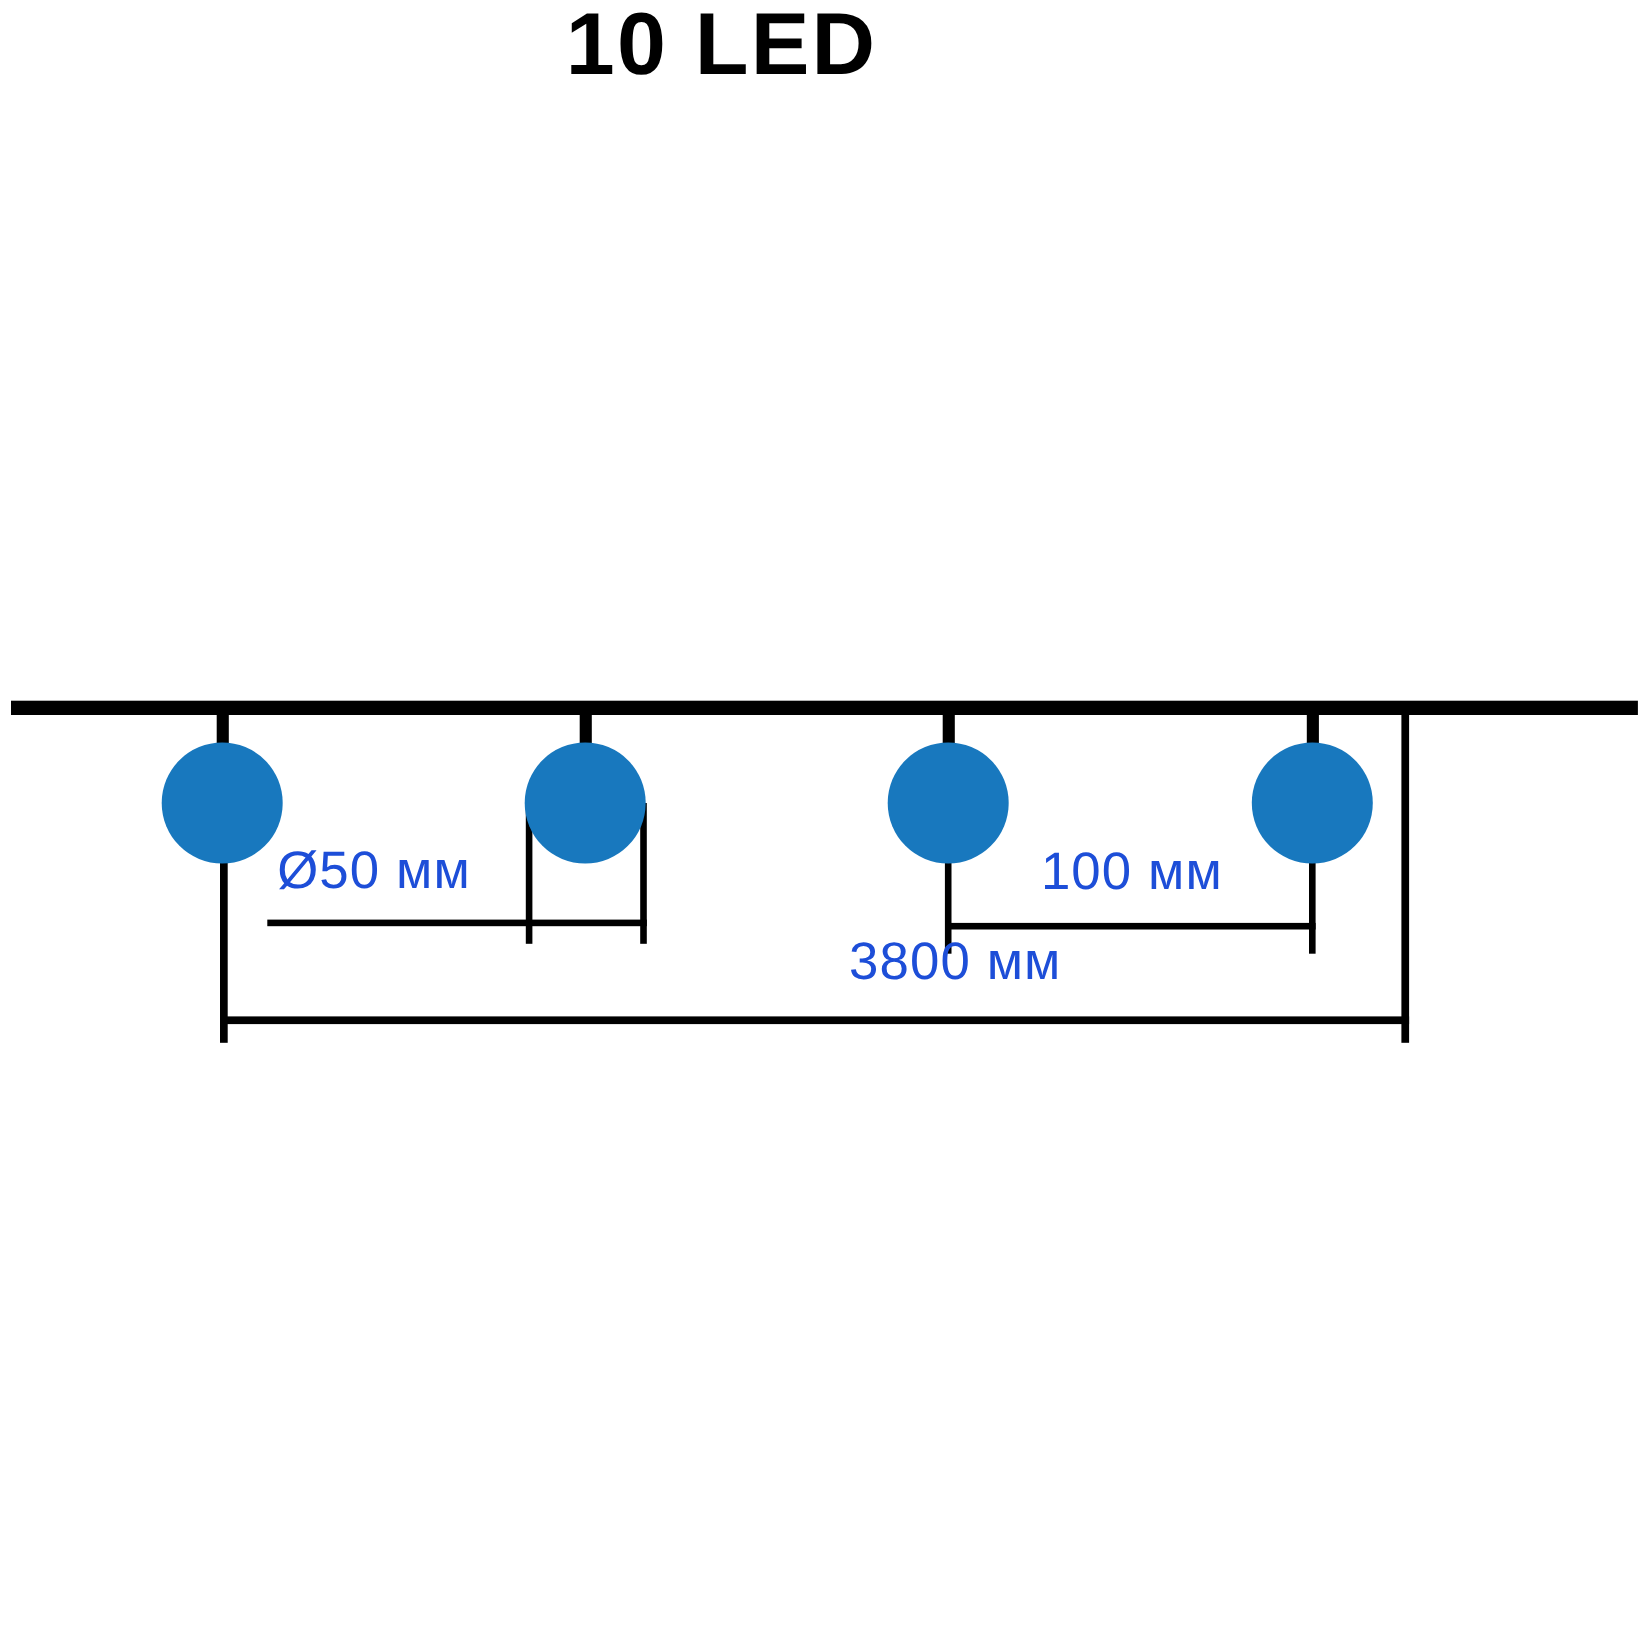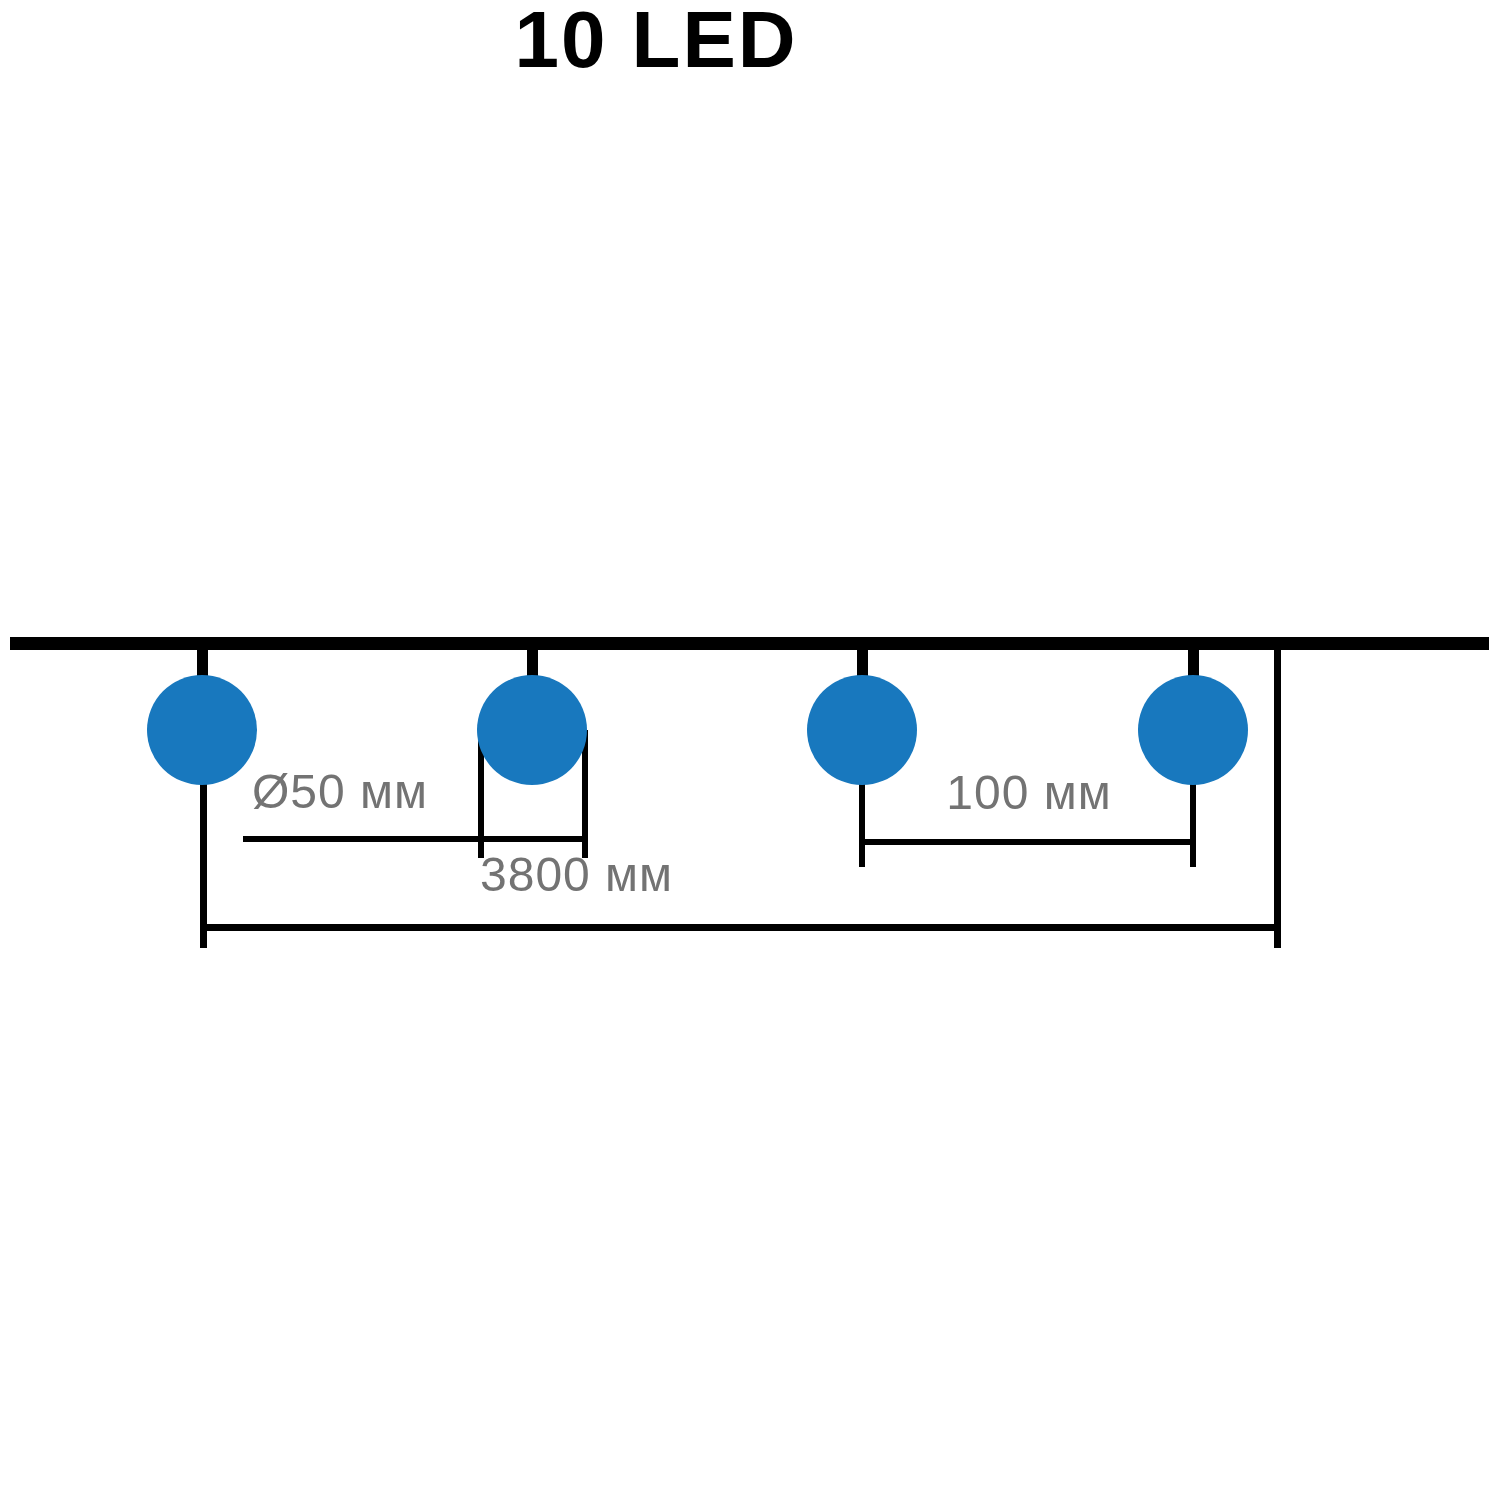--- a/index.html
+++ b/index.html
@@ -77,28 +77,28 @@
   
   .tot-ext-left   { left: 200px;  top: 745px; width: 7px;   height: 203px; }
   .tot-ext-right  { left: 1274px; top: 650px; width: 7px;   height: 298px; }
   .tot-line       { left: 200px;  top: 924px; width: 1081px; height: 7px; }
 
   
   .dim-label {
     font-size: 48px;
     font-weight: 400;
     letter-spacing: 1px;
-    color: #737373;
+    color: #1d4ed8;
     line-height: 1;
     white-space: nowrap;
     z-index: 2;
   }
   .dia-label { left: 252px; top: 768px; }
   .sp-label  { left: 862px; top: 769px; width: 334px; text-align: center; }
-  .tot-label { left: 480px; top: 851px; width: 485px; text-align: left; }
+  .tot-label { left: 480px; top: 851px; width: 485px; text-align: right; }
 </style>
 </head>
 <body>
 
 <div id="canvas">
 
   <div class="abs title">10 LED</div>
 
   <div class="abs wire"></div>
 

